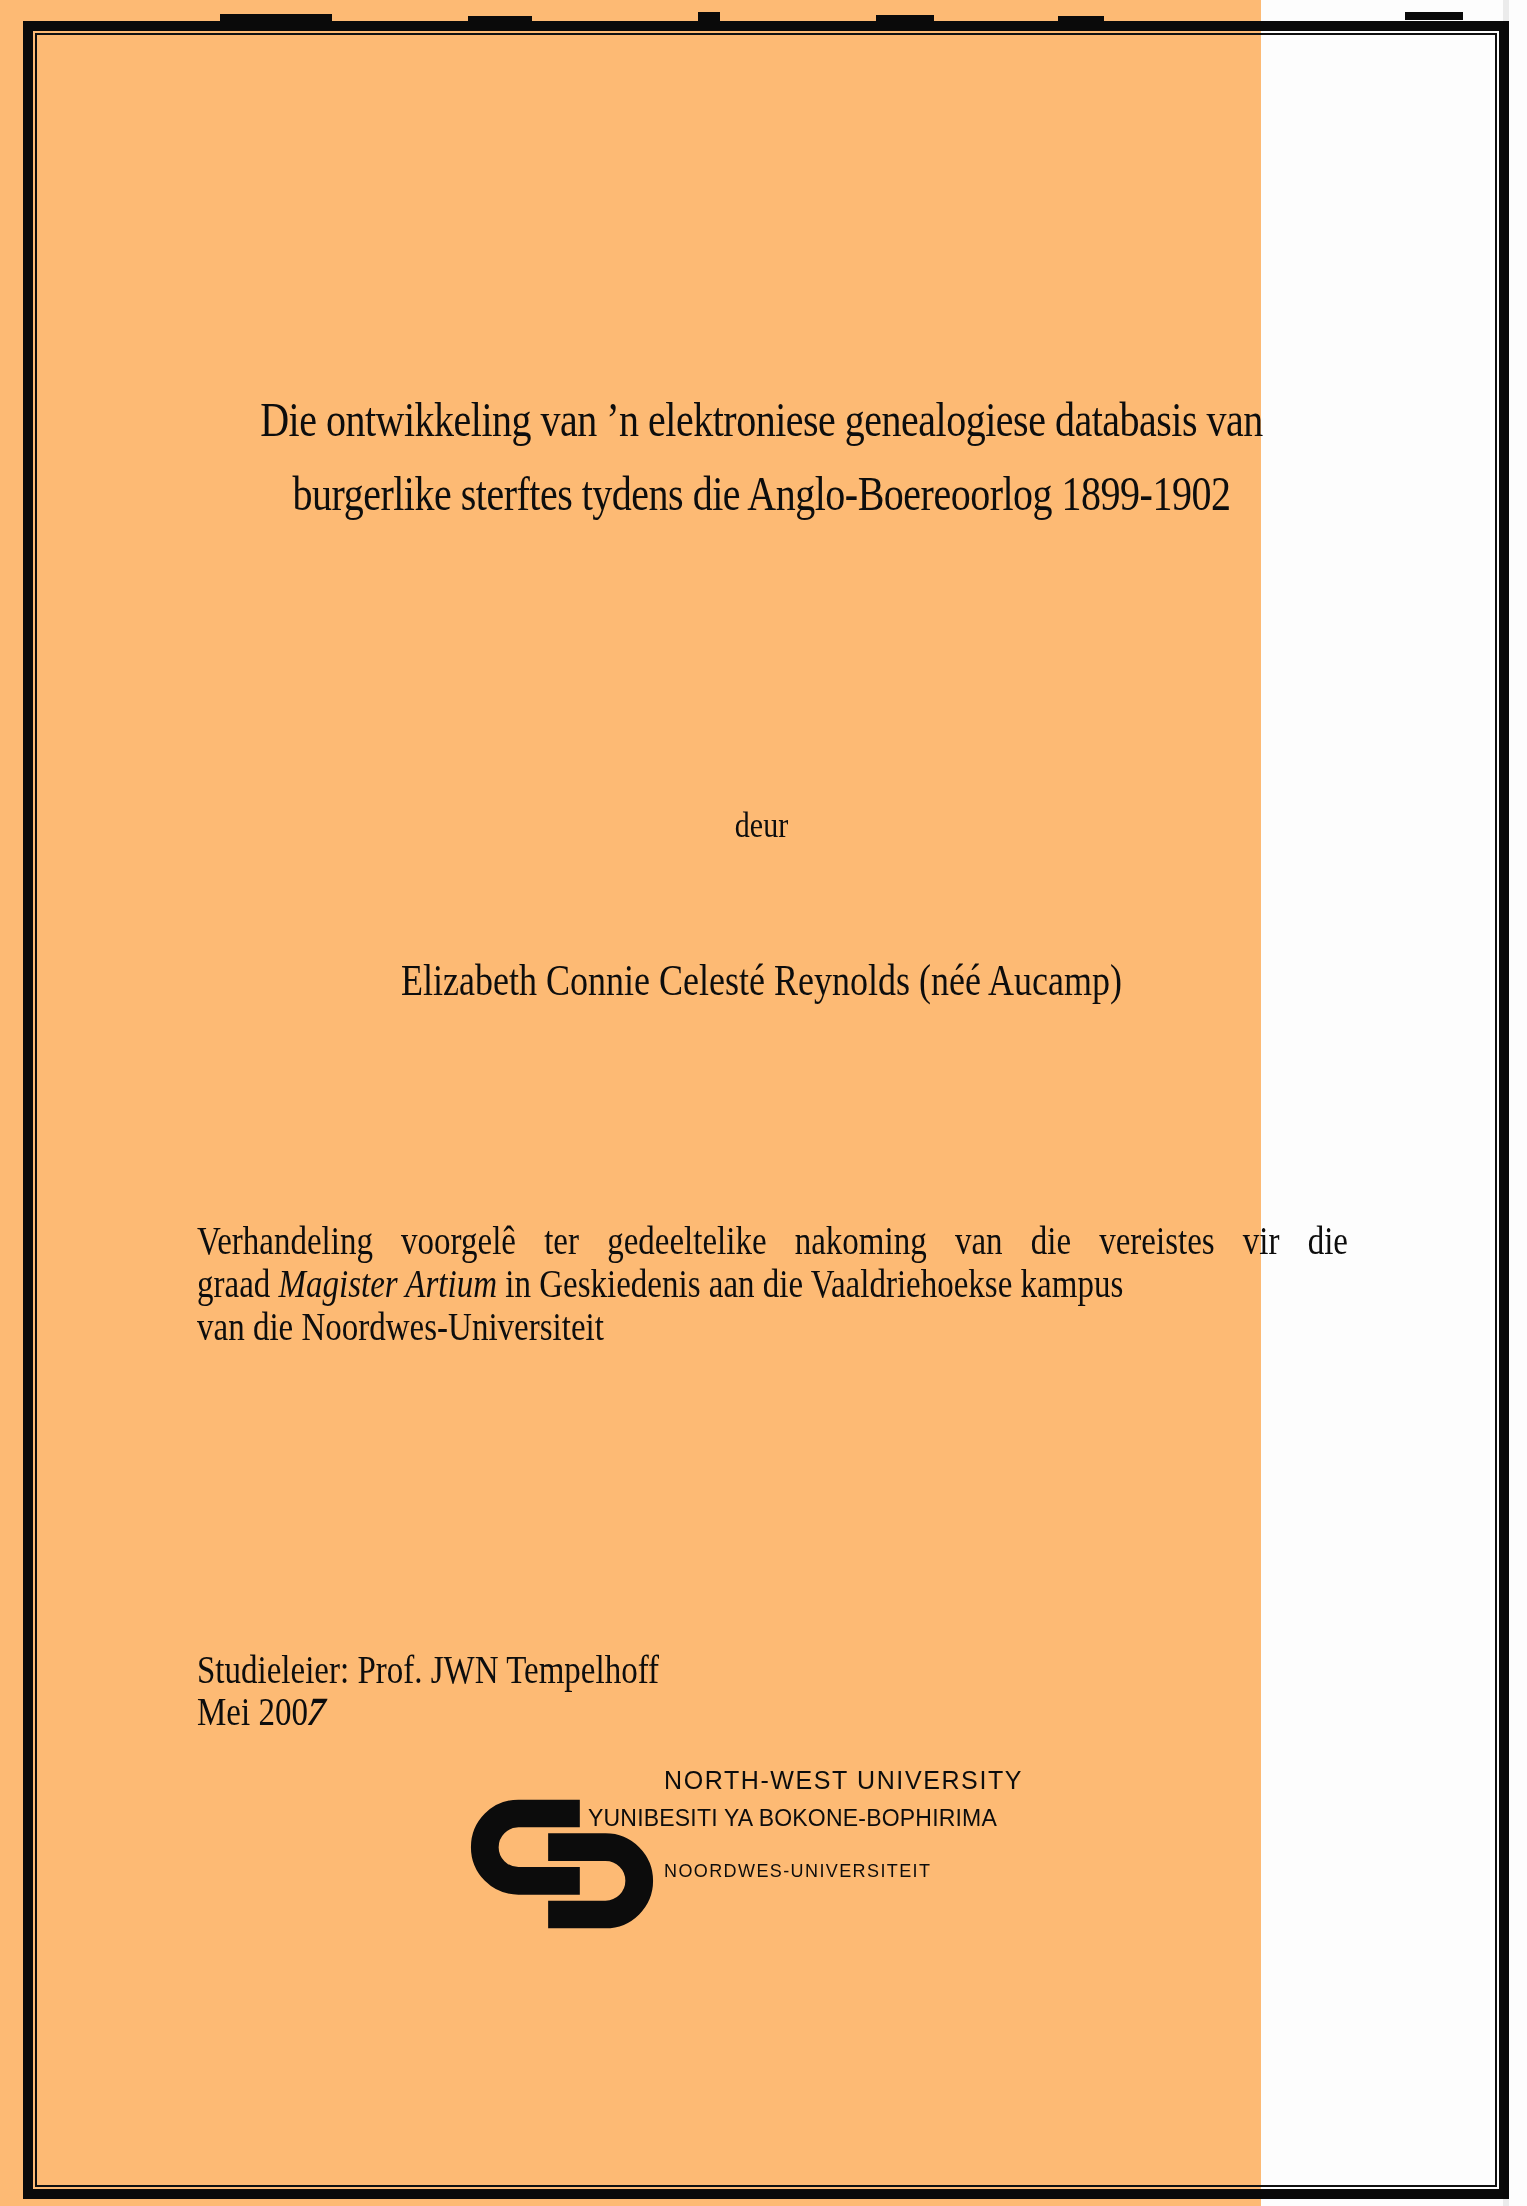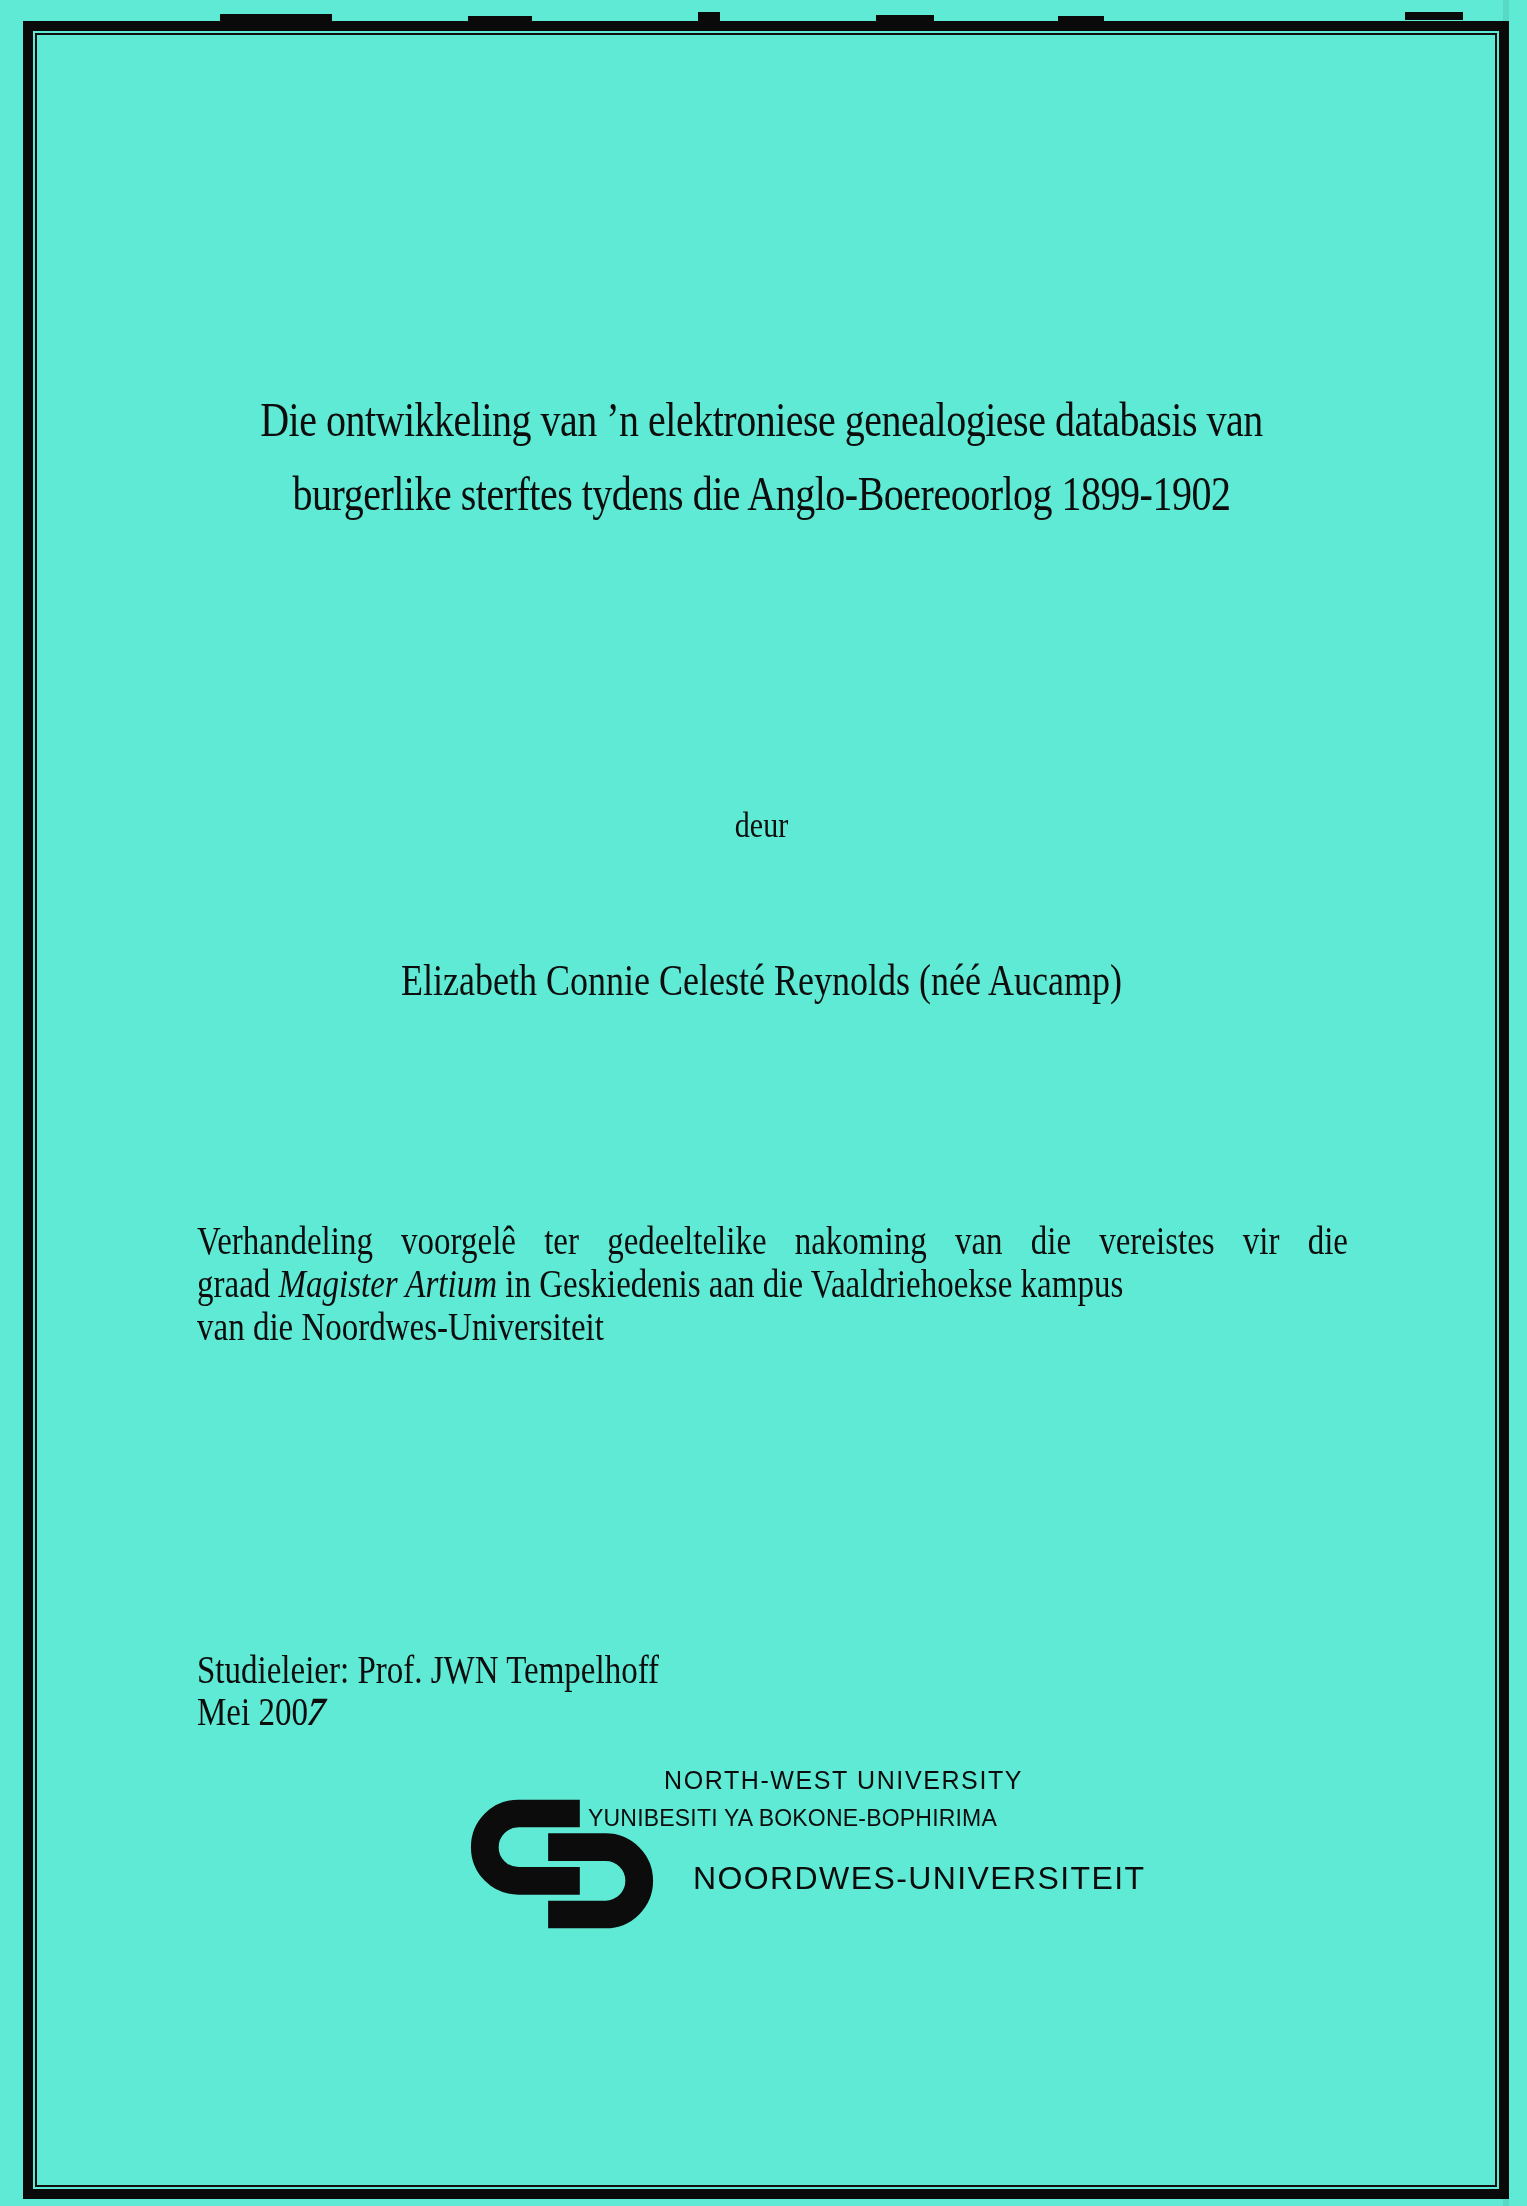--- a/index.html
+++ b/index.html
@@ -3,21 +3,21 @@
 <meta charset="utf-8">
 <style>
   html, body {
     margin: 0; padding: 0;
     width: 1527px; height: 2206px;
     background: #fdfdfd;
     font-family: "Liberation Serif", "DejaVu Serif", serif;
     color: #0d0d0d;
     overflow: hidden;
   }
-  .page { position: relative; width: 1527px; height: 2206px; background: #5eead4; }
+  .page { position: relative; width: 1261px; height: 2206px; background: #fdba74; }
 
   
   .frame-outer {
     position: absolute; left: 23px; top: 21px;
     width: 1466px; height: 2158px;
     border: 10px solid #0a0a0a;
   }
   .frame-inner {
     position: absolute; left: 2px; top: 2px; right: 2px; bottom: 2px;
     border: 2px solid #101010;
@@ -59,21 +59,21 @@
 
   
   .logo-mark { position: absolute; left: 463px; top: 1799px; }
   .logo-text {
     position: absolute;
     font-family: "Liberation Sans", "DejaVu Sans", sans-serif;
     font-weight: 400; color: #0c0c0c; line-height: 1; white-space: nowrap;
   }
   .logo-l1 { left: 588px; top: 1807px; font-size: 23px; letter-spacing: 0.2px; }
   .logo-l2 { left: 664px; top: 1768px; font-size: 25px; letter-spacing: 1.6px; }
-  .logo-l3 { left: 664px; top: 1862px; font-size: 32px; letter-spacing: 1.4px; margin-left: 29px; }
+  .logo-l3 { left: 664px; top: 1862px; font-size: 18px; letter-spacing: 1.4px; }
 </style>
 </head>
 <body>
 
 <div class="page">
 
   <div class="frame-outer">
     <div class="frame-inner"></div>
   </div>
 

